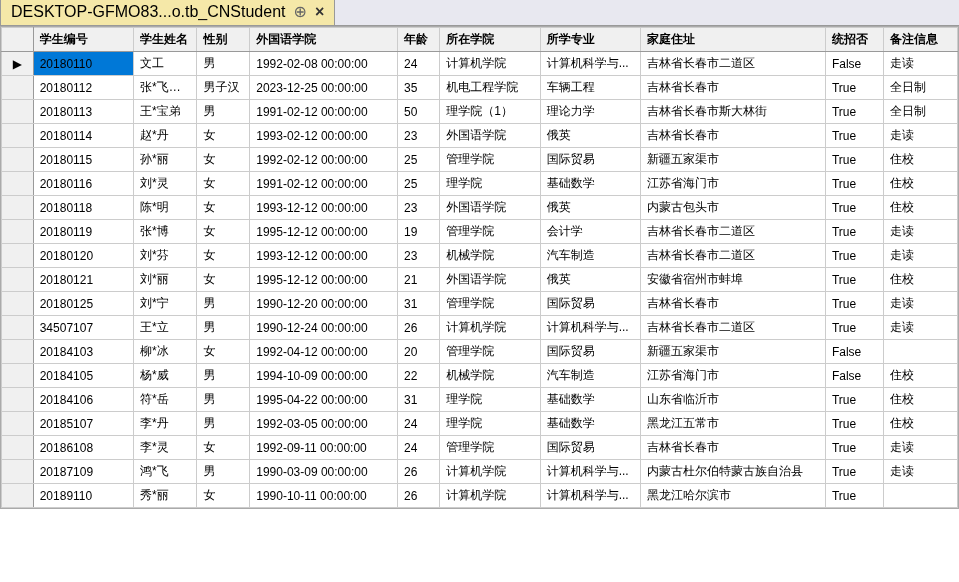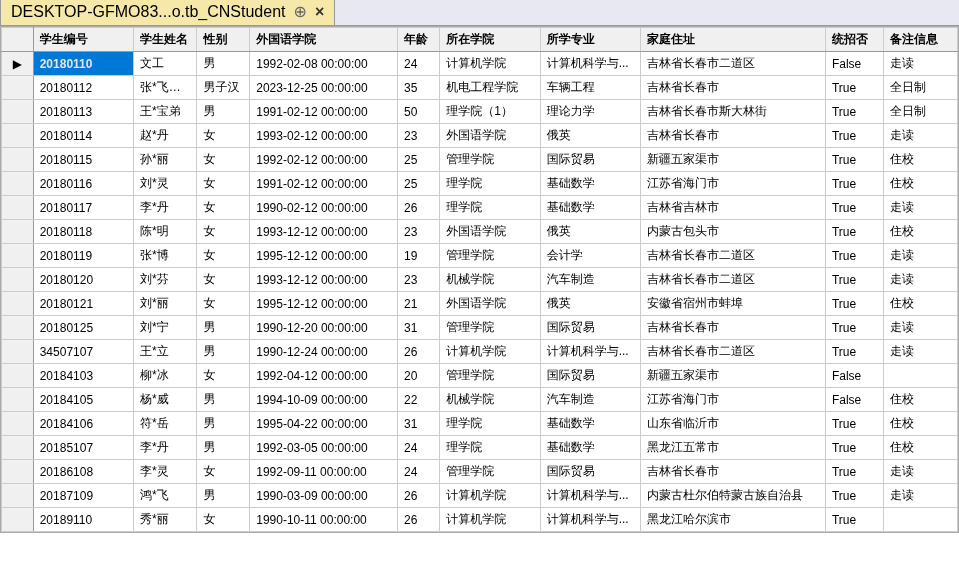--- a/index.html
+++ b/index.html
@@ -8,21 +8,21 @@
     .tab-bar { background: #e8e8f0; border-bottom: 1px solid #999; height: 26px; display: flex; align-items: flex-end; }
     .tab { background: #f5e8a8; border: 1px solid #999; border-bottom: none; padding: 4px 10px; display: flex; align-items: center; gap: 8px; font-size: 16px; }
     .tab-pin { color: #666; cursor: pointer; }
     .tab-close { color: #333; cursor: pointer; font-weight: bold; }
     
     .grid-container { overflow: auto; border: 1px solid #aaa; }
     table { border-collapse: collapse; width: 100%; table-layout: fixed; }
     th, td { border: 1px solid #ccc; padding: 3px 6px; text-align: left; white-space: nowrap; overflow: hidden; text-overflow: ellipsis; font-size: 12px; height: 22px; }
     th { background: #f0f0f0; font-weight: bold; border-bottom: 1px solid #999; }
     .row-header { background: #f0f0f0; width: 30px; text-align: center; border-right: 1px solid #999; }
-    .selected-cell { background: #0078d7; color: #e5e5e5; font-weight: bold; }
+    .selected-cell { background: #0078d7; color: #000000; }
     
     .col-rowh { width: 30px; }
     .col-id { width: 95px; }
     .col-name { width: 60px; }
     .col-gender { width: 50px; }
     .col-birth { width: 140px; }
     .col-age { width: 40px; }
     .col-college { width: 95px; }
     .col-major { width: 95px; }
     .col-address { width: 175px; }
@@ -144,33 +144,20 @@
           <td>1991-02-12 00:00:00</td>
           <td>25</td>
           <td>理学院</td>
           <td>基础数学</td>
           <td>江苏省海门市</td>
           <td>True</td>
           <td>住校</td>
         </tr>
         <tr>
           <td class="row-header"></td>
-          <td>20180117</td>
-          <td>李*丹</td>
-          <td>女</td>
-          <td>1990-02-12 00:00:00</td>
-          <td>26</td>
-          <td>理学院</td>
-          <td>基础数学</td>
-          <td>吉林省吉林市</td>
-          <td>True</td>
-          <td>走读</td>
-        </tr>
-        <tr>
-          <td class="row-header"></td>
           <td>20180118</td>
           <td>陈*明</td>
           <td>女</td>
           <td>1993-12-12 00:00:00</td>
           <td>23</td>
           <td>外国语学院</td>
           <td>俄英</td>
           <td>内蒙古包头市</td>
           <td>True</td>
           <td>住校</td>

